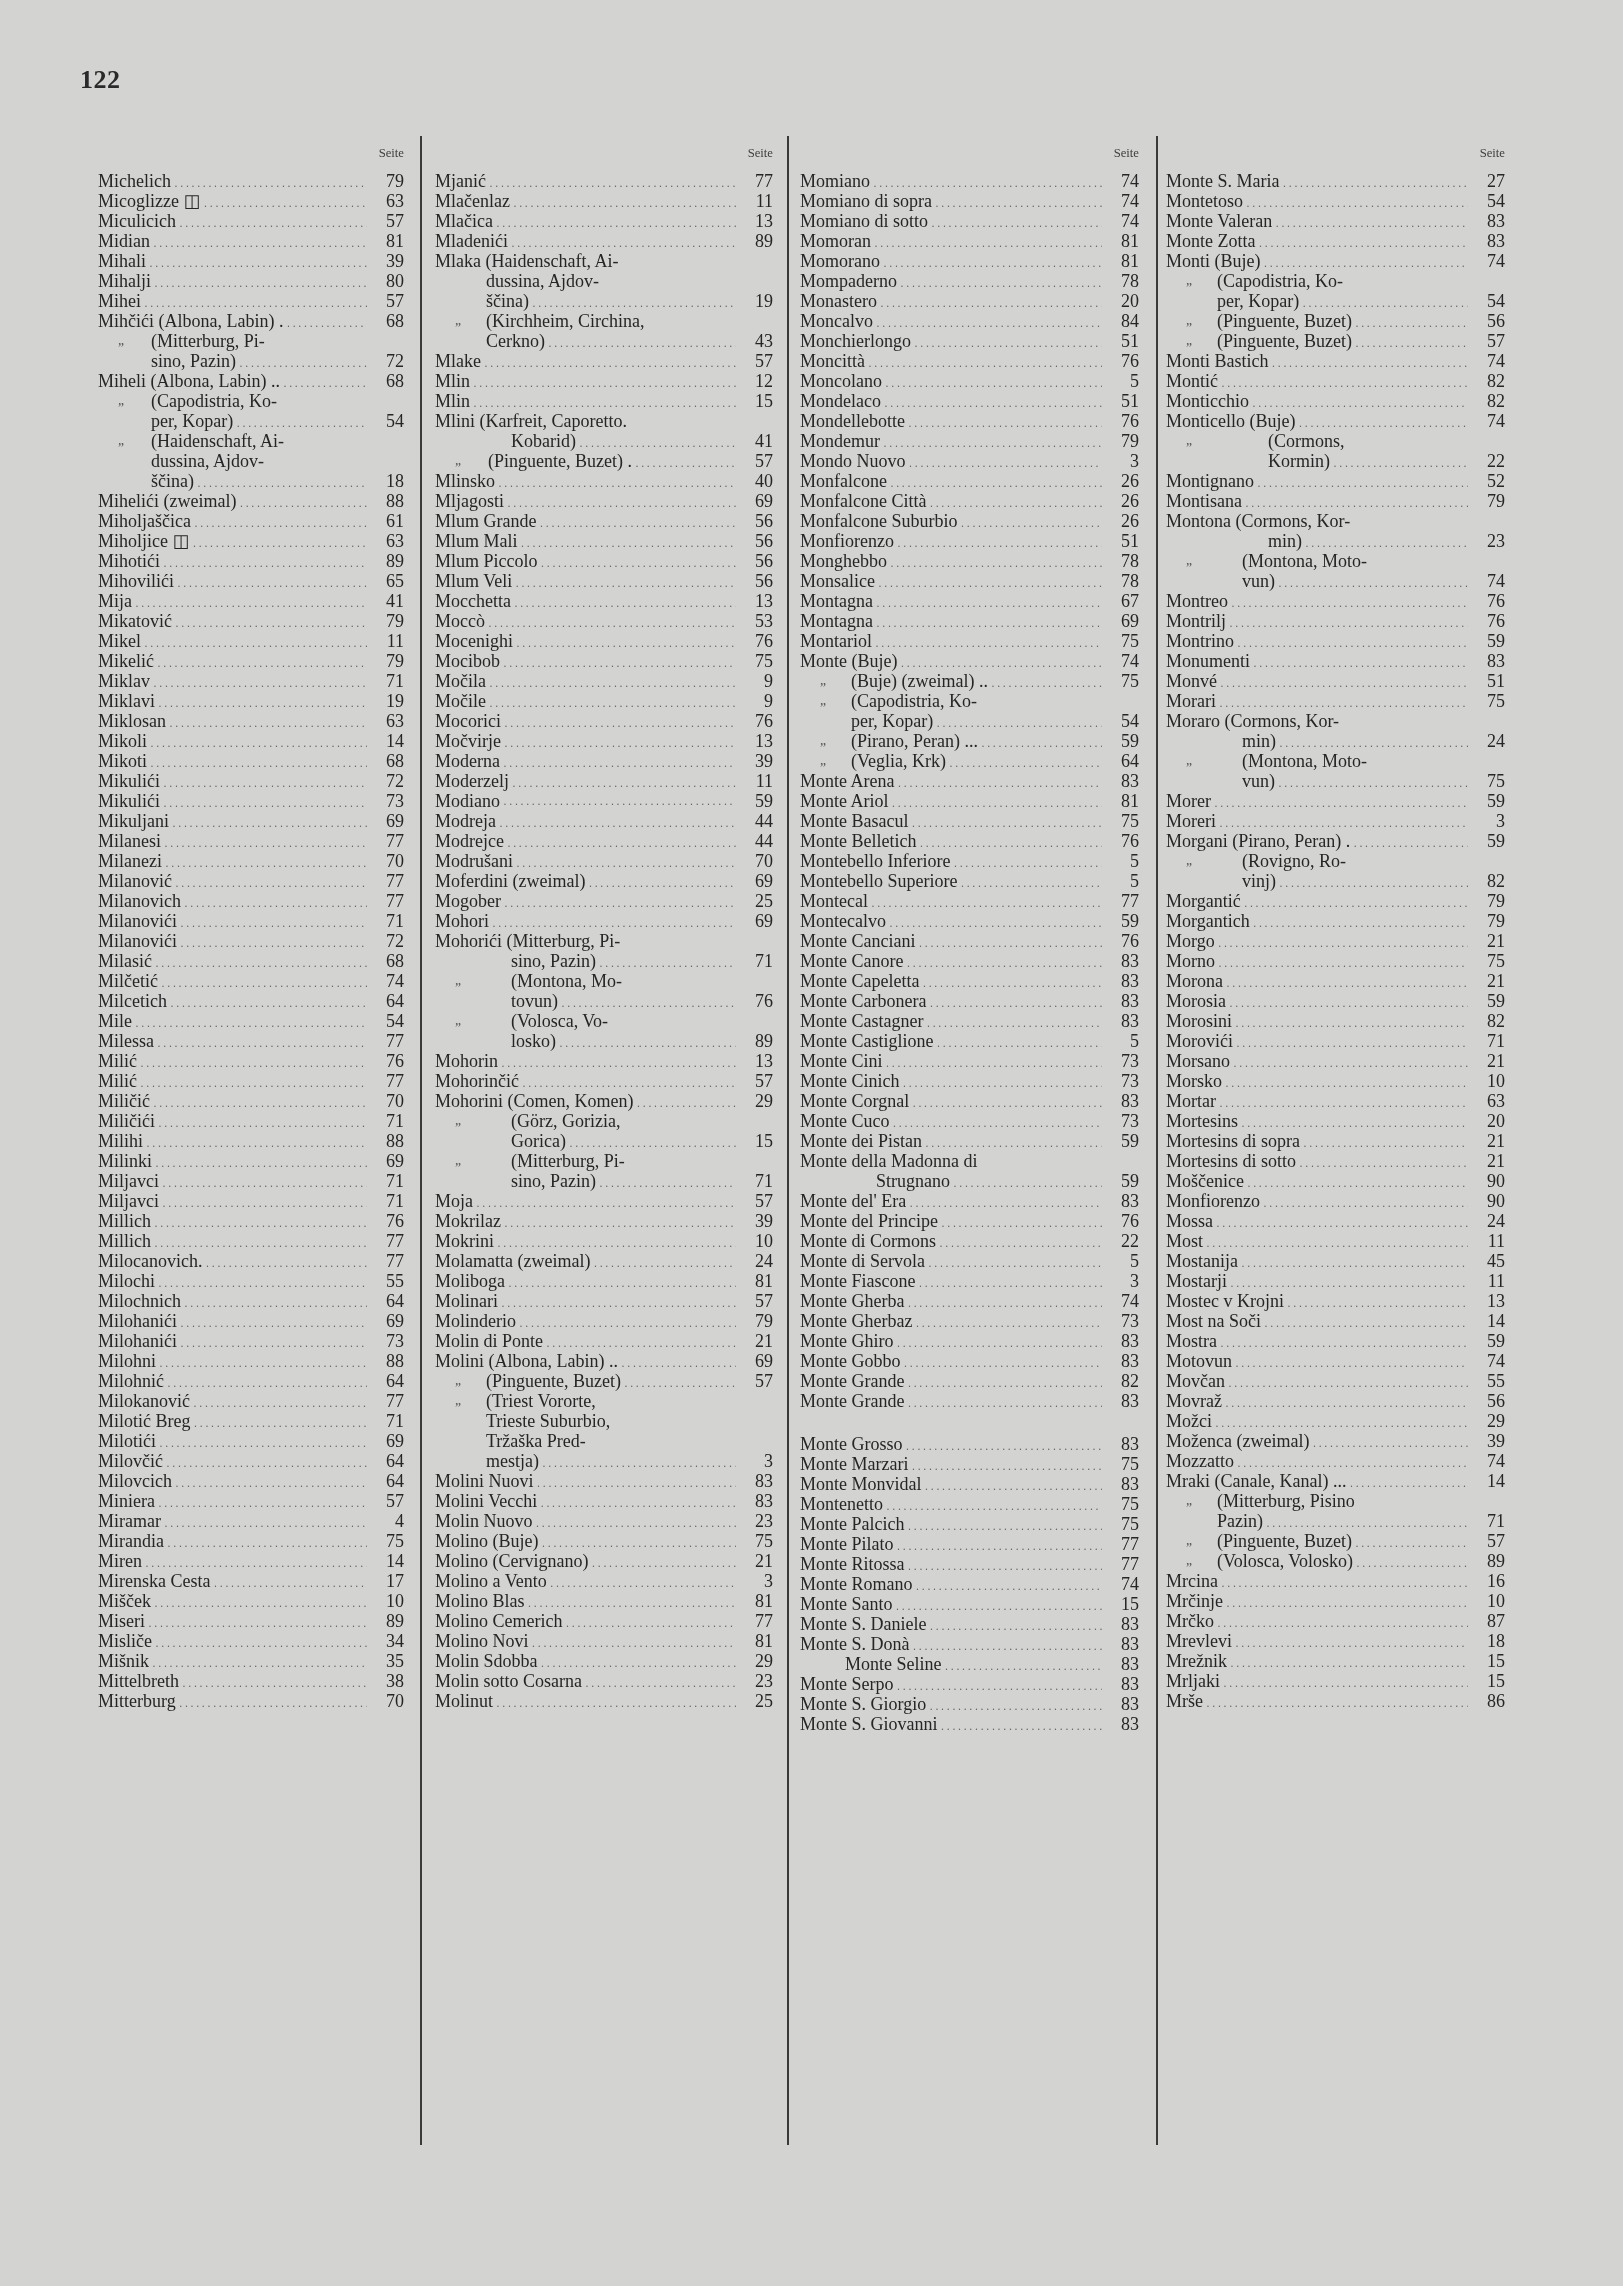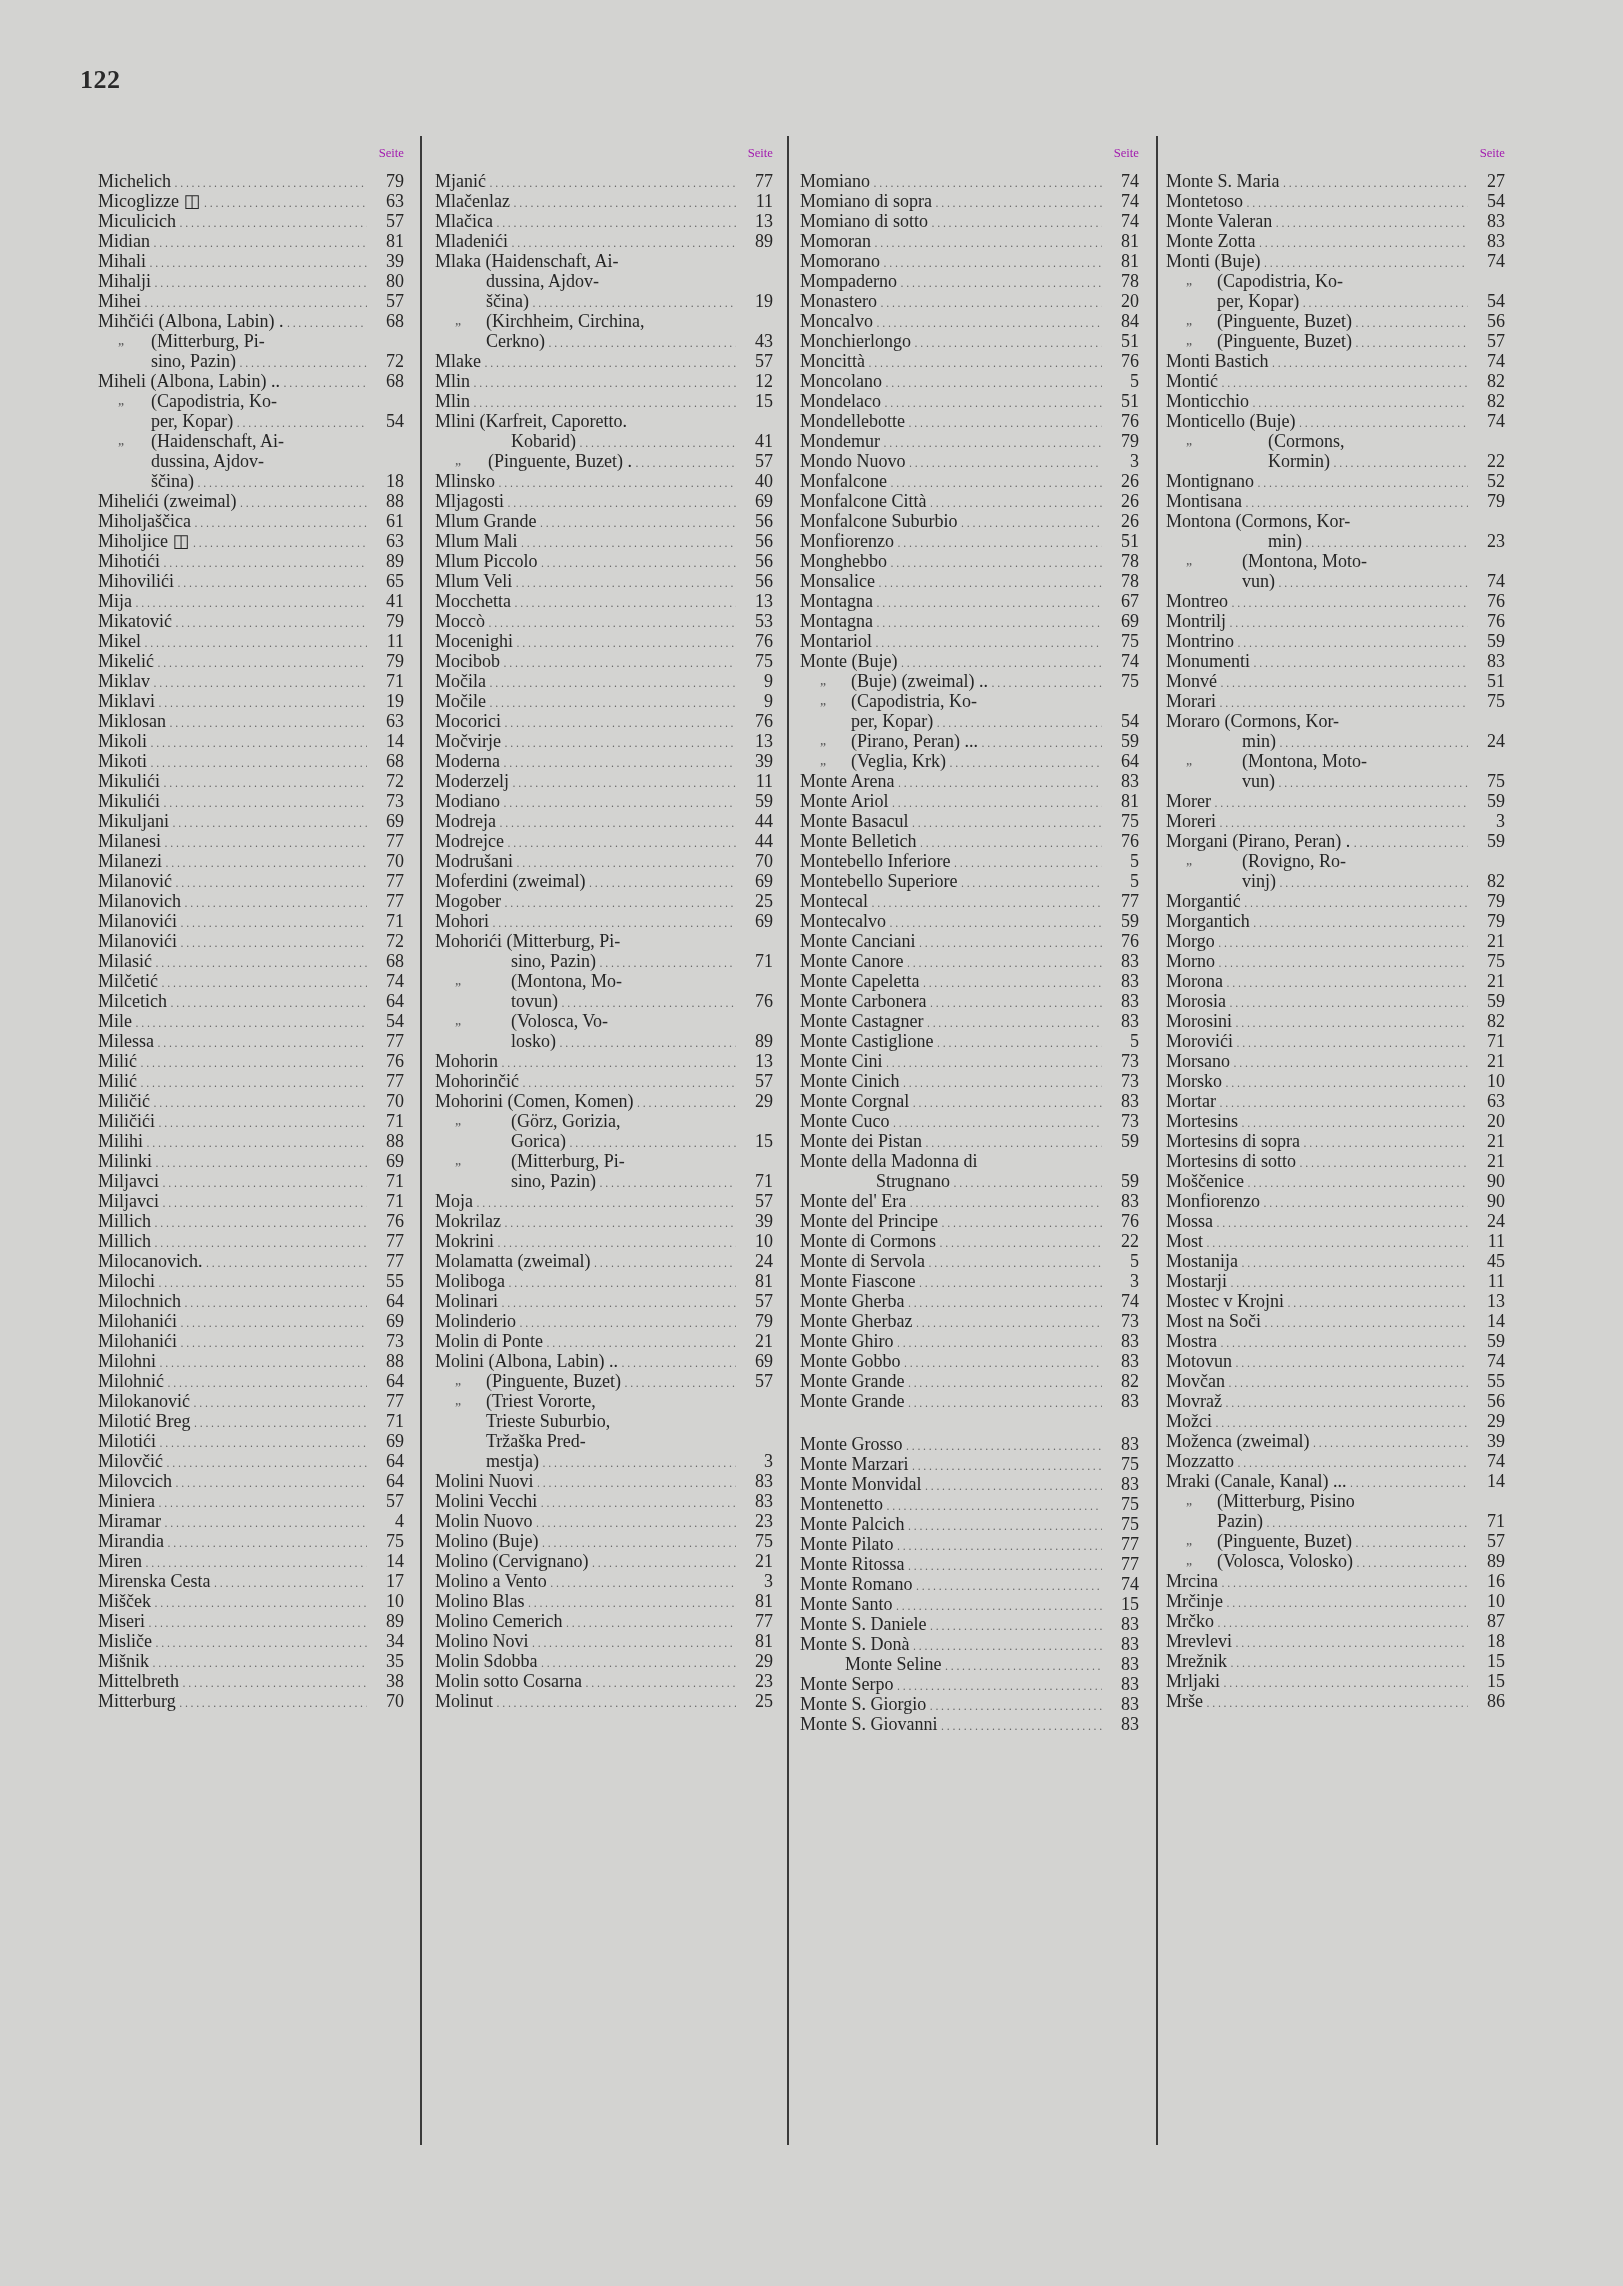--- a/index.html
+++ b/index.html
@@ -14,21 +14,21 @@
     position:absolute; left:80px; top:65px;
     font-size:26px; font-weight:bold; color:#2a2a2a; letter-spacing:0.5px;
   }
   .col {
     position:absolute; top:135px;
   }
   .col-head {
     height:36px; position:relative;
   }
   .col-head span {
-    position:absolute; right:0; top:11px; font-size:12.7px; color:#a21caf;text-align:right;
+    position:absolute; right:0; top:11px; font-size:12.7px; color:#404040;text-align:right;
   }
   .rule {
     position:absolute; top:136px; width:1.8px; background:#3a3a3a;
   }
   .entry { position:relative; }
   .line {
     height:20px; line-height:20px; font-size:18px;
     display:flex; align-items:baseline; white-space:nowrap; position:relative;
   }
   .line .txt { flex:0 0 auto; }
@@ -802,21 +802,21 @@
       </div>
     </div>
     <div class="entry">
       <div class="line" style="padding-left: 0px;">
         <span class="txt">Moderzelj</span>
         <span class="dots"></span>
         <span class="pg">11</span>
       </div>
     </div>
     <div class="entry">
-      <div class="line" style="padding-left: 0px;">
+      <div class="line" style="padding-left: 0px; align-items: flex-end;">
         <span class="txt">Modiano</span>
         <span class="dots"></span>
         <span class="pg">59</span>
       </div>
     </div>
     <div class="entry">
       <div class="line" style="padding-left: 0px;">
         <span class="txt">Modreja</span>
         <span class="dots"></span>
         <span class="pg">44</span>

